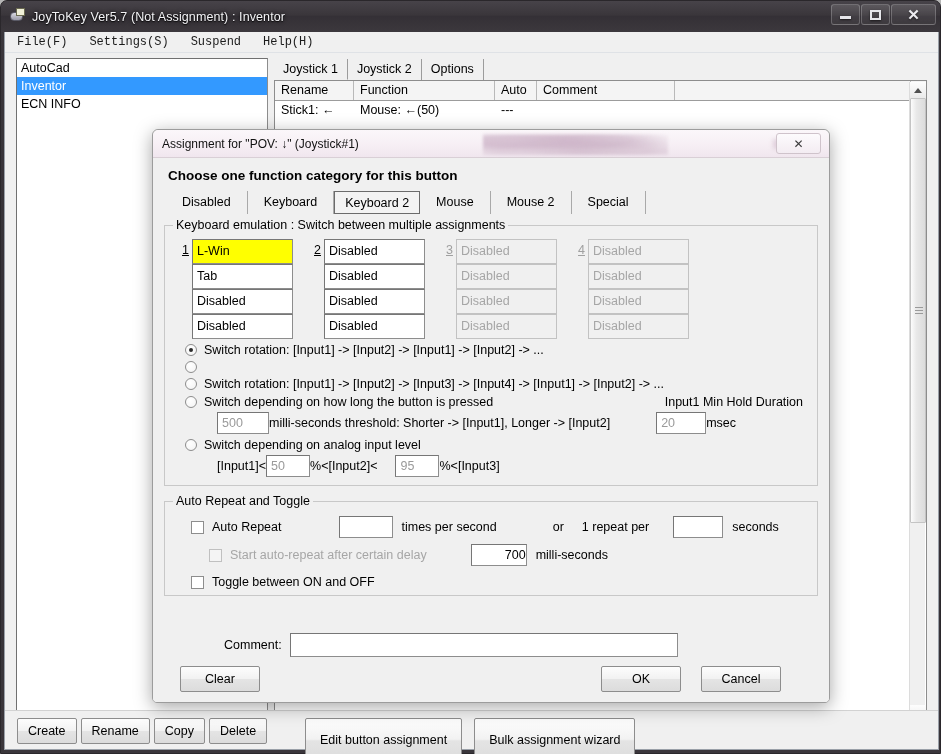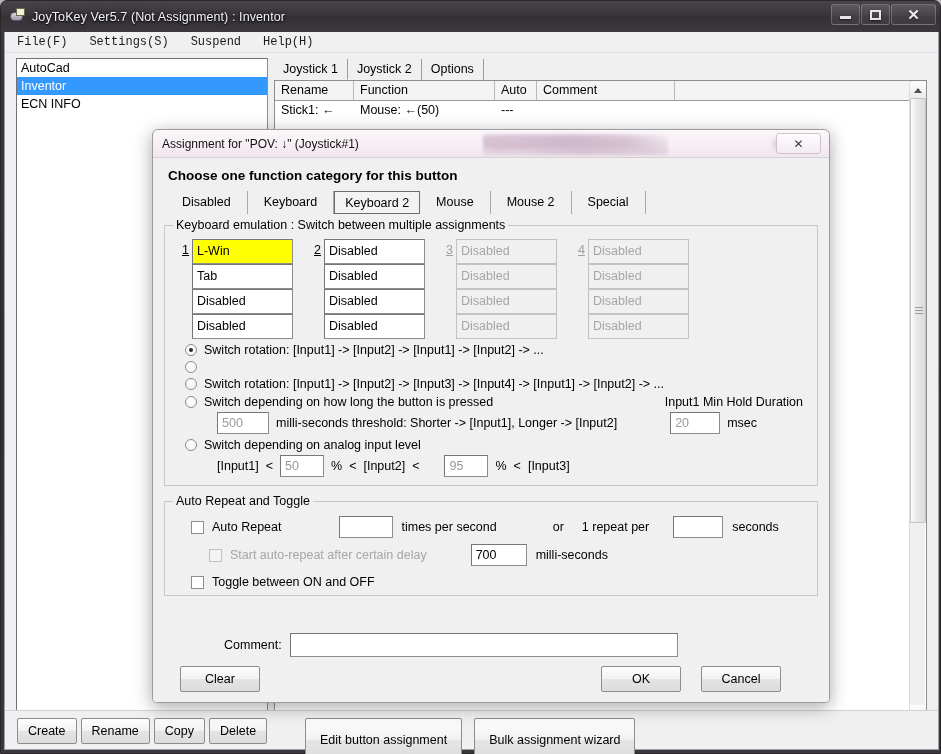--- a/index.html
+++ b/index.html
@@ -440,21 +440,20 @@
     cursor: text;
     font-family: "Liberation Sans", sans-serif;
   }
   .tinput.black { color: #000; }
   .lbl { font-size: 12.5px; color: #000; white-space: nowrap; }
   .lbl.dim { color: #a6a6a6; }
 
   .sub-row {
     display: flex; align-items: center;
     margin-left: 44px; margin-top: 3px;
-    gap: 7px;
   }
 
   
   .cbox {
     width: 13px; height: 13px;
     border: 1px solid #8d8d8d;
     background: #ffffff;
     margin-right: 8px;
     flex: 0 0 auto;
     cursor: default;
@@ -704,21 +703,21 @@
           <span class="cbox"></span>
           <span class="lbl">Auto Repeat</span>
           <span class="tinput black" style="width:54px;margin-left:57px"></span>
           <span class="lbl" style="margin-left:9px">times per second</span>
           <span class="lbl" style="margin-left:56px">or</span>
           <span class="lbl" style="margin-left:18px">1 repeat per</span>
           <span class="tinput black" style="width:50px;margin-left:24px"></span>
           <span class="lbl" style="margin-left:9px">seconds</span>
         </div>
 
-        <div style="display:flex;align-items:center;margin:6px 0 0 36px;">
+        <div style="display:flex;align-items:center;margin:6px 0 0 36px;text-align:right;">
           <span class="cbox dim"></span>
           <span class="lbl dim">Start auto-repeat after certain delay</span>
           <span class="tinput black" style="width:56px;margin-left:44px">700</span>
           <span class="lbl" style="margin-left:9px">milli-seconds</span>
         </div>
 
         <div style="display:flex;align-items:center;margin:9px 0 0 18px;">
           <span class="cbox"></span>
           <span class="lbl">Toggle between ON and OFF</span>
         </div>

